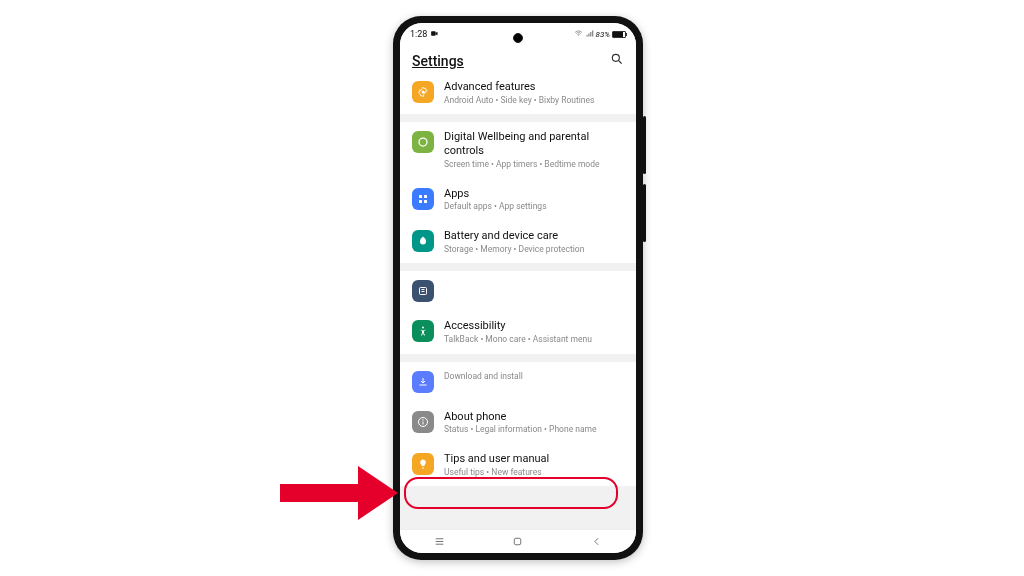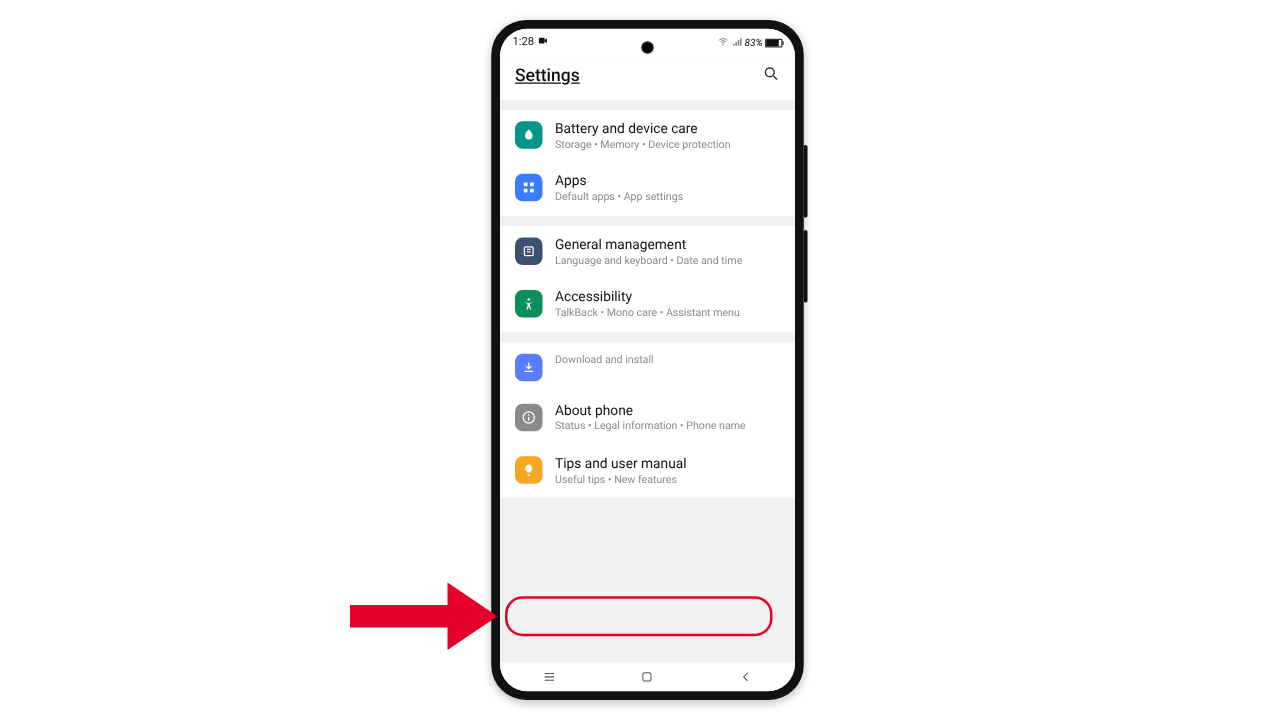--- a/index.html
+++ b/index.html
@@ -158,65 +158,86 @@
       <div class="search-icon">
         <svg viewBox="0 0 24 24" fill="none" stroke-width="2">
             <circle cx="10" cy="10" r="6"></circle>
             <line x1="15" y1="15" x2="20" y2="20"></line>
           </svg>
       </div>
     </div>
 
     <div class="list">
 
+      <div class="group">
+        <div class="item cut">
+          <div class="icon" style="background:#f5a623">
+            <svg viewBox="0 0 24 24" fill="#fff">
+                <circle cx="12" cy="12" r="3"></circle>
+                <path d="M12 2l1.5 3 3-1 1 3 3 1.5-3 1.5 1 3-3-1L12 22l-1.5-3-3 1-1-3L3 12l3-1.5-1-3 3 1z" fill="none" stroke="#fff" stroke-width="1.5"></path>
+              </svg>
+          </div>
+          <div class="texts">
+            <div class="label">Advanced features</div>
+            <div class="sub">Android Auto  •  Side key  •  Bixby Routines</div>
+          </div>
+        </div>
+      </div>
 
       <div class="divider"></div>
 
       <div class="group">
         <div class="item">
-          <div class="icon" style="background:#009688">
-            <svg viewBox="0 0 24 24" fill="#fff">
-                <path d="M12 3c4 3 6 6 6 10a6 6 0 11-12 0c0-4 2-7 6-10z"></path>
-              </svg>
-          </div>
-          <div class="texts">
-            <div class="label">Battery and device care</div>
-            <div class="sub">Storage  •  Memory  •  Device protection</div>
+          <div class="icon" style="background:#7cb342">
+            <svg viewBox="0 0 24 24">
+                <circle cx="12" cy="12" r="8" fill="none" stroke="#fff" stroke-width="2.5"></circle>
+              </svg>
+          </div>
+          <div class="texts">
+            <div class="label">Digital Wellbeing and parental controls</div>
+            <div class="sub">Screen time  •  App timers  •  Bedtime mode</div>
           </div>
         </div>
         <div class="item">
           <div class="icon" style="background:#3a7bff">
             <svg viewBox="0 0 24 24" fill="#fff">
                 <rect x="4" y="4" width="6" height="6" rx="1"></rect>
                 <rect x="14" y="4" width="6" height="6" rx="1"></rect>
                 <rect x="4" y="14" width="6" height="6" rx="1"></rect>
                 <rect x="14" y="14" width="6" height="6" rx="1"></rect>
               </svg>
           </div>
           <div class="texts">
             <div class="label">Apps</div>
             <div class="sub">Default apps  •  App settings</div>
+          </div>
+        </div>
+        <div class="item">
+          <div class="icon" style="background:#009688">
+            <svg viewBox="0 0 24 24" fill="#fff">
+                <path d="M12 3c4 3 6 6 6 10a6 6 0 11-12 0c0-4 2-7 6-10z"></path>
+              </svg>
+          </div>
+          <div class="texts">
+            <div class="label">Battery and device care</div>
+            <div class="sub">Storage  •  Memory  •  Device protection</div>
           </div>
         </div>
       </div>
 
       <div class="divider"></div>
 
       <div class="group">
         <div class="item">
           <div class="icon" style="background:#3a5270">
             <svg viewBox="0 0 24 24" fill="none" stroke="#fff" stroke-width="2">
                 <rect x="5" y="5" width="14" height="14" rx="2"></rect>
                 <line x1="9" y1="9" x2="15" y2="9"></line>
                 <line x1="9" y1="13" x2="15" y2="13"></line>
               </svg>
-          </div>
-          <div class="texts">
-            <div class="label">General management</div>
-            <div class="sub">Language and keyboard  •  Date and time</div>
           </div>
         </div>
         <div class="item">
           <div class="icon" style="background:#0a8f5b">
             <svg viewBox="0 0 24 24" fill="#fff">
                 <circle cx="12" cy="5" r="2"></circle>
                 <path d="M5 9l7 2 7-2-5 3v4l2 5h-2l-2-5-2 5H8l2-5v-4z"></path>
               </svg>
           </div>
           <div class="texts">

